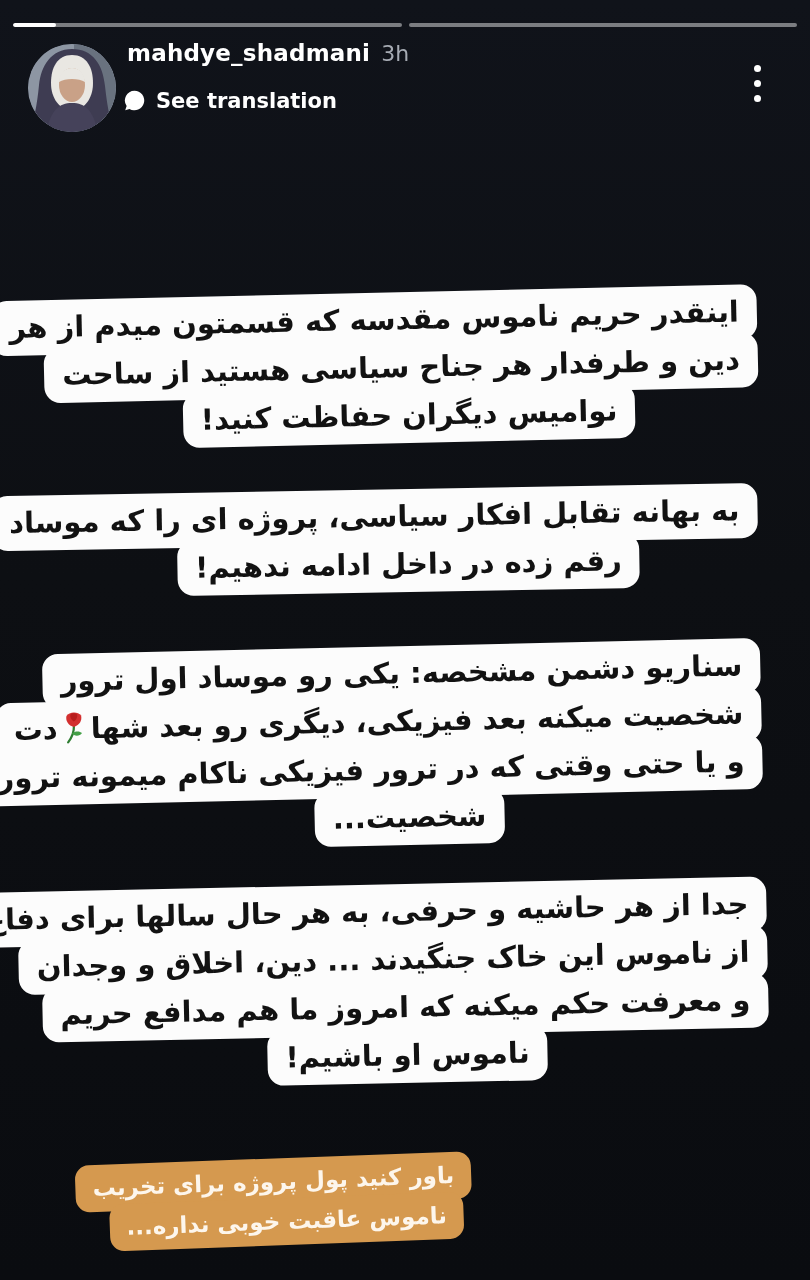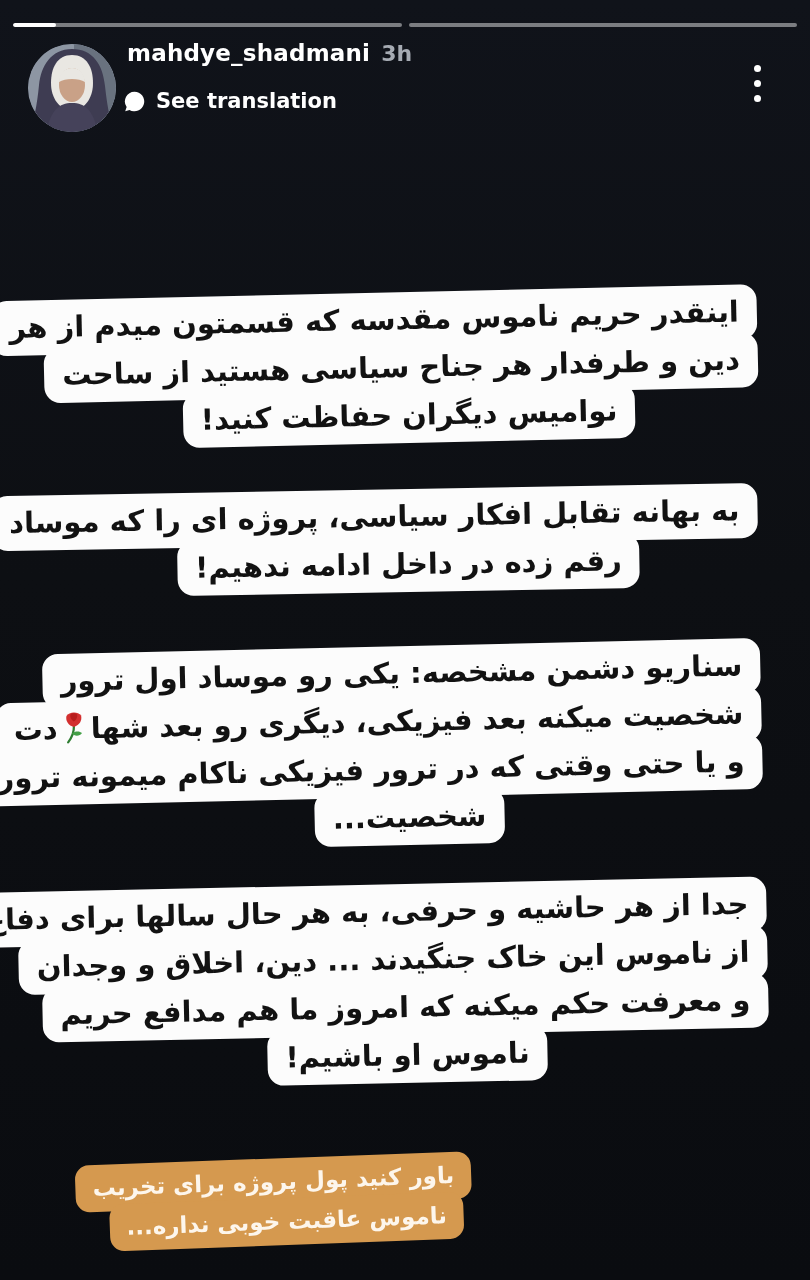--- a/index.html
+++ b/index.html
@@ -33,25 +33,25 @@
     background: #6e7787;
   }
   .avatar svg { display: block; width: 100%; height: 100%; }
 
   .username-row {
     position: absolute; left: 127px; top: 40px;
     display: flex; align-items: baseline; gap: 11px;
     white-space: nowrap;
   }
   .username { color: #fff; font-size: 23px; font-weight: 700; letter-spacing: 0.2px; }
-  .timestamp { color: var(--muted, #a6abb3); font-size: 22px; font-weight: 700; }
+  .timestamp { color: var(--muted, #a6abb3); font-size: 22px; font-weight: 400; }
 
   .translate-row {
     position: absolute; left: 123px; top: 89px;
-    display: flex; align-items: flex-end; gap: 10px;
+    display: flex; align-items: flex-start; gap: 10px;
     color: #fff; font-size: 21px; font-weight: 600;
     cursor: pointer; white-space: nowrap;
   }
   .translate-row svg { display: block; width: 23px; height: 23px; }
 
   .menu-dots {
     position: absolute; left: 750px; top: 61px;
     display: flex; flex-direction: column; gap: 8px;
     padding: 4px; cursor: pointer;
   }

